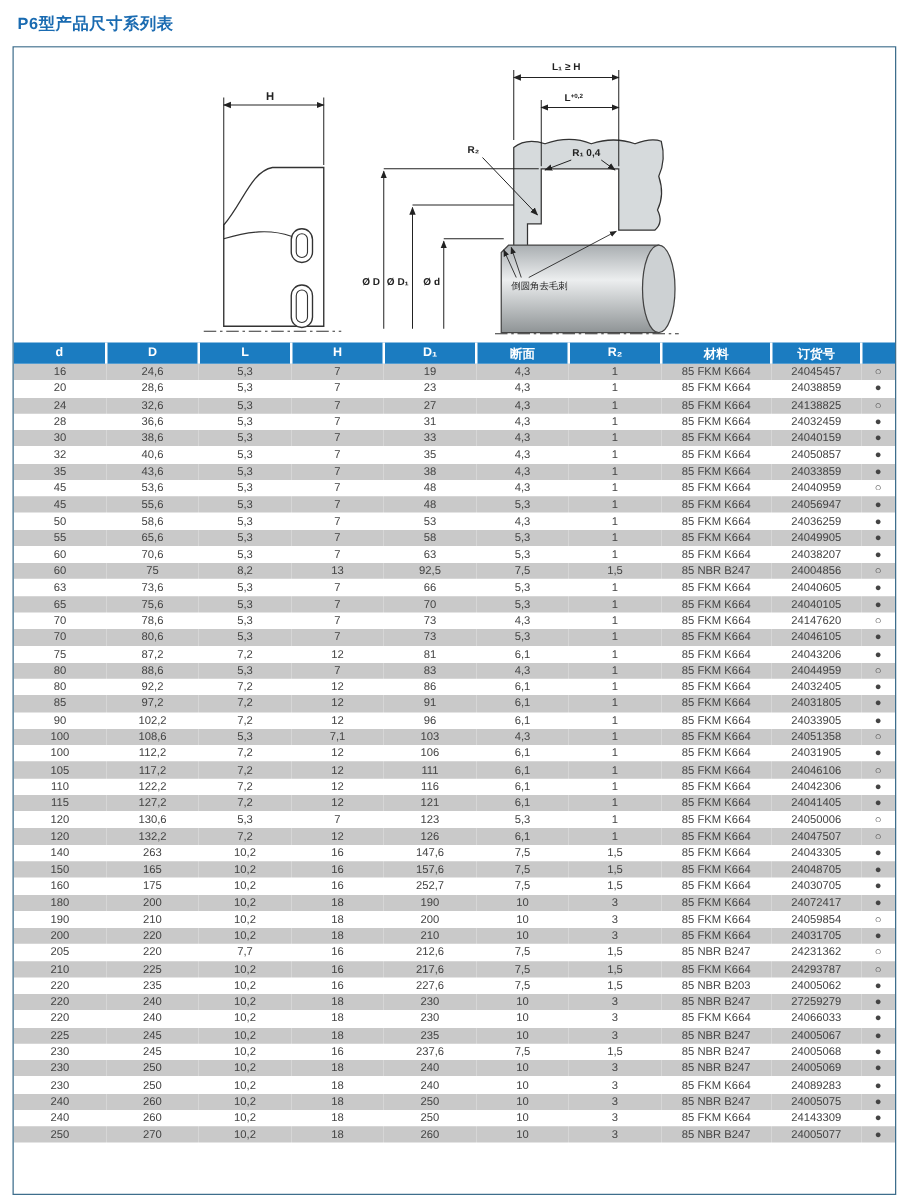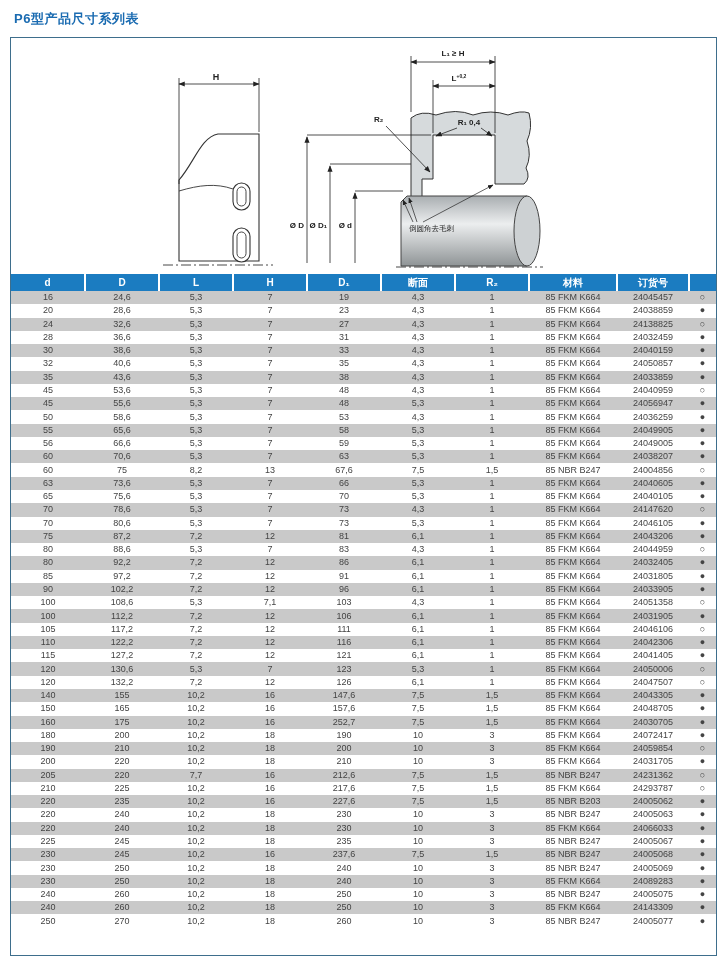--- a/index.html
+++ b/index.html
@@ -265,49 +265,37 @@
           <td>5,3</td>
           <td>7</td>
           <td>58</td>
           <td>5,3</td>
           <td>1</td>
           <td>85 FKM K664</td>
           <td>24049905</td>
           <td class="filled">●</td>
         </tr>
         <tr>
-          <td>56</td>
-          <td>66,6</td>
-          <td>5,3</td>
-          <td>7</td>
-          <td>59</td>
-          <td>5,3</td>
-          <td>1</td>
-          <td>85 FKM K664</td>
-          <td>24049005</td>
-          <td class="filled">●</td>
-        </tr>
-        <tr>
           <td>60</td>
           <td>70,6</td>
           <td>5,3</td>
           <td>7</td>
           <td>63</td>
           <td>5,3</td>
           <td>1</td>
           <td>85 FKM K664</td>
           <td>24038207</td>
           <td class="filled">●</td>
         </tr>
         <tr>
           <td>60</td>
           <td>75</td>
           <td>8,2</td>
           <td>13</td>
-          <td>67,6</td>
+          <td>92,5</td>
           <td>7,5</td>
           <td>1,5</td>
           <td>85 NBR B247</td>
           <td>24004856</td>
           <td class="hollow">○</td>
         </tr>
         <tr>
           <td>63</td>
           <td>73,6</td>
           <td>5,3</td>
@@ -494,21 +482,21 @@
           <td>12</td>
           <td>126</td>
           <td>6,1</td>
           <td>1</td>
           <td>85 FKM K664</td>
           <td>24047507</td>
           <td class="hollow">○</td>
         </tr>
         <tr>
           <td>140</td>
-          <td>155</td>
+          <td>263</td>
           <td>10,2</td>
           <td>16</td>
           <td>147,6</td>
           <td>7,5</td>
           <td>1,5</td>
           <td>85 FKM K664</td>
           <td>24043305</td>
           <td class="filled">●</td>
         </tr>
         <tr>
@@ -609,21 +597,21 @@
         </tr>
         <tr>
           <td>220</td>
           <td>240</td>
           <td>10,2</td>
           <td>18</td>
           <td>230</td>
           <td>10</td>
           <td>3</td>
           <td>85 NBR B247</td>
-          <td>24005063</td>
+          <td>27259279</td>
           <td class="filled">●</td>
         </tr>
         <tr>
           <td>220</td>
           <td>240</td>
           <td>10,2</td>
           <td>18</td>
           <td>230</td>
           <td>10</td>
           <td>3</td>

